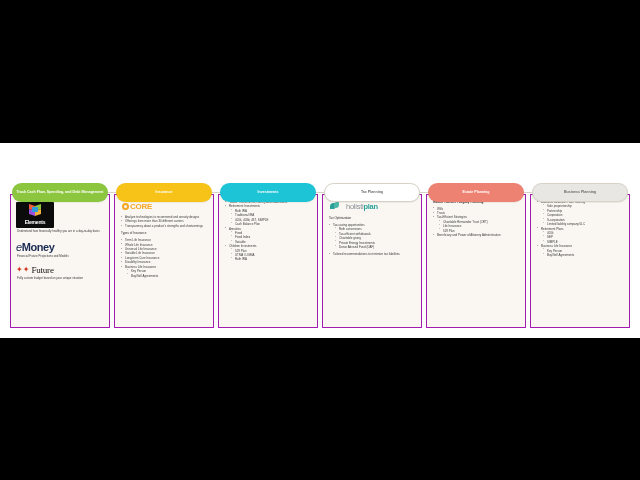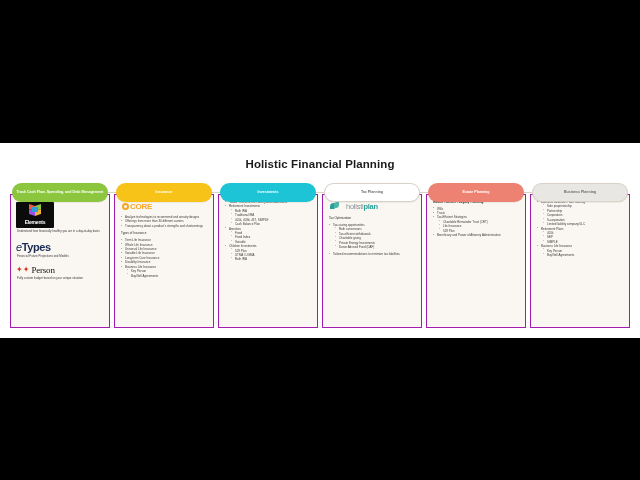--- a/index.html
+++ b/index.html
@@ -167,21 +167,20 @@
   .l2 { padding-left: 11px; }
   .l2::before { content:"•"; position:absolute; left:7px; top:-0.2px; font-size:2.6px; color:#8b8b8b; }
   .spacer { height: 3px; }
 </style>
 </head>
 <body>
 
 <div id="stage">
   <div id="page">
 
-    <div id="title">Holistic Financial Planning</div>
 
     <div id="grid">
 
       <div class="col">
         <div class="pill" style="background:#8cc63f;color:#ffffff;">Track Cash Flow, Spending, and Debt Management</div>
         <div class="connector"></div>
         <div class="col-body">
 
           <div class="logo-block">
             <div class="elements-logo">
@@ -190,26 +189,26 @@
                   <i></i>
                   <i></i>
                   <i></i>
                   <i></i>
               </div>
               <div class="el-name">Elements</div>
             </div>
           </div>
           <div class="cap">Understand how financially healthy you are in a day-to-day basis</div>
 
-          <div class="emoney"><em>e</em><b>Types</b></div>
+          <div class="emoney"><em>e</em><b>Money</b></div>
           <div class="cap">Financial Future Projections and Models</div>
 
           <div class="monarch">
             <span class="monarch-mark">✦✦</span>
-            <span class="monarch-name">Person</span>
+            <span class="monarch-name">Future</span>
           </div>
           <div class="cap">Fully custom budget based on your unique situation</div>
 
         </div>
       </div>
 
       <div class="col">
         <div class="pill" style="background:#f7c318;color:#ffffff;">Insurance</div>
         <div class="connector"></div>
         <div class="col-body">

